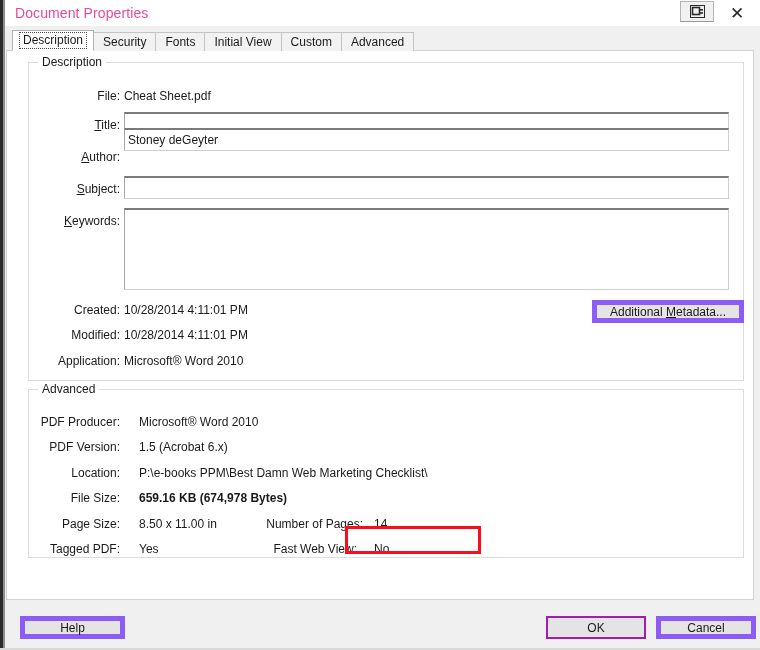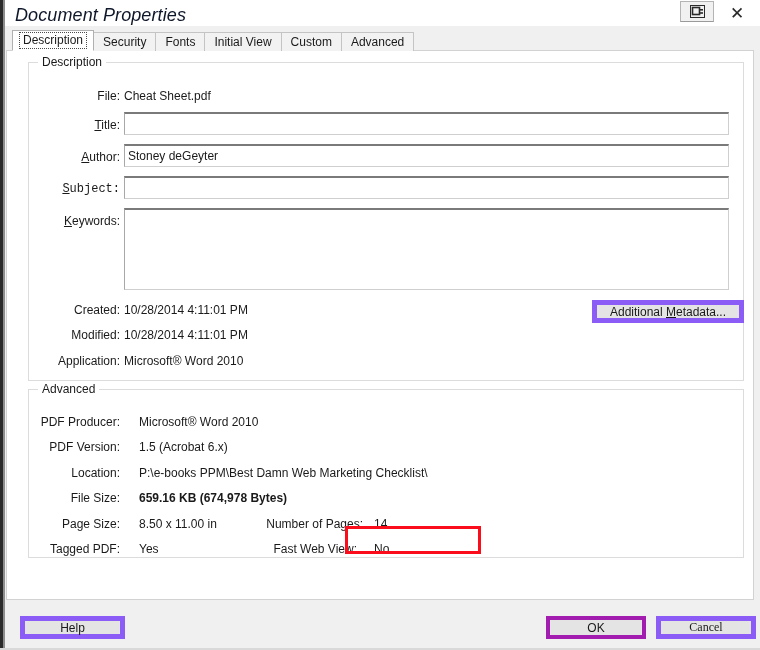--- a/index.html
+++ b/index.html
@@ -47,25 +47,24 @@
   
   #titlebar {
     position: absolute;
     left: 5px; top: 0;
     width: 755px; height: 26px;
     background: #ffffff;
   }
   #title-text {
     position: absolute;
     left: 10px; top: 5px;
-    font-size: 18px;
-    color: #0f172a;
+    font-size: 14px;
+    color: #ec4899;
     letter-spacing: 0.1px;
     white-space: nowrap;
-    font-style: italic;
   }
   #titlebar-buttons {
     position: absolute;
     right: 0; top: 0;
     height: 26px;
     display: flex;
     align-items: flex-start;
   }
   .restore-btn {
     width: 34px; height: 21px;
@@ -235,26 +234,26 @@
     width: 755px; height: 46px;
     background: #f0f0f0;
   }
   #btn-help {
     left: 15px; top: 14px;
     width: 105px; height: 23px;
   }
   #btn-ok {
     left: 541px; top: 14px;
     width: 100px; height: 23px;
-    border: 4px solid #a21caf;
+    border: 2px solid #a21caf;
     background: #e4e4e4;
   }
   #btn-cancel {
     left: 651px; top: 14px;
-    width: 100px; height: 23px; font-family: Liberation Serif, serif;
+    width: 100px; height: 23px;
   }
 
   
   #highlight-fast-web-view {
     position: absolute;
     left: 345px; top: 526px;
     width: 136px; height: 28px;
     border: 3px solid #fc0d1b;
     box-sizing: border-box;
     pointer-events: none;
@@ -313,23 +312,23 @@
     <div class="groupbox" id="group-description">
       <div class="group-title">Description</div>
 
       <div class="fld-label" style="left:0px; top:26px; width:91px;">File:</div>
       <div class="fld-value" style="left:95px; top:26px;">Cheat Sheet.pdf</div>
 
       <div class="fld-label" style="left:0px; top:55px; width:91px;"><u>T</u>itle:</div>
       <input class="textinput" style="left: 95px; top: 49px; width: 605px; height: 23px;" value="">
 
       <div class="fld-label" style="left:0px; top:87px; width:91px;"><u>A</u>uthor:</div>
-      <input class="textinput" style="left: 95px; top: 81px; width: 605px; height: 23px;" value="Stoney deGeyter">
-
-      <div class="fld-label" style="left:0px; top:119px; width:91px;font-family:Liberation Mono, monospace;"><u>S</u>ubject:</div>
+      <input class="textinput" style="left: 95px; top: 65px; width: 605px; height: 23px;" value="Stoney deGeyter">
+
+      <div class="fld-label" style="left:0px; top:119px; width:91px;"><u>S</u>ubject:</div>
       <input class="textinput" style="left: 95px; top: 113px; width: 605px; height: 23px;" value="">
 
       <div class="fld-label" style="left:0px; top:151px; width:91px;"><u>K</u>eywords:</div>
       <textarea class="textinput" style="left: 95px; top: 145px; width: 605px; height: 82px;"></textarea>
 
       <div class="fld-label" style="left:0px; top:240px; width:91px;">Created:</div>
       <div class="fld-value" style="left:95px; top:240px;">10/28/2014 4:11:01 PM</div>
 
       <div class="fld-label" style="left:0px; top:265px; width:91px;">Modified:</div>
       <div class="fld-value" style="left:95px; top:265px;">10/28/2014 4:11:01 PM</div>

